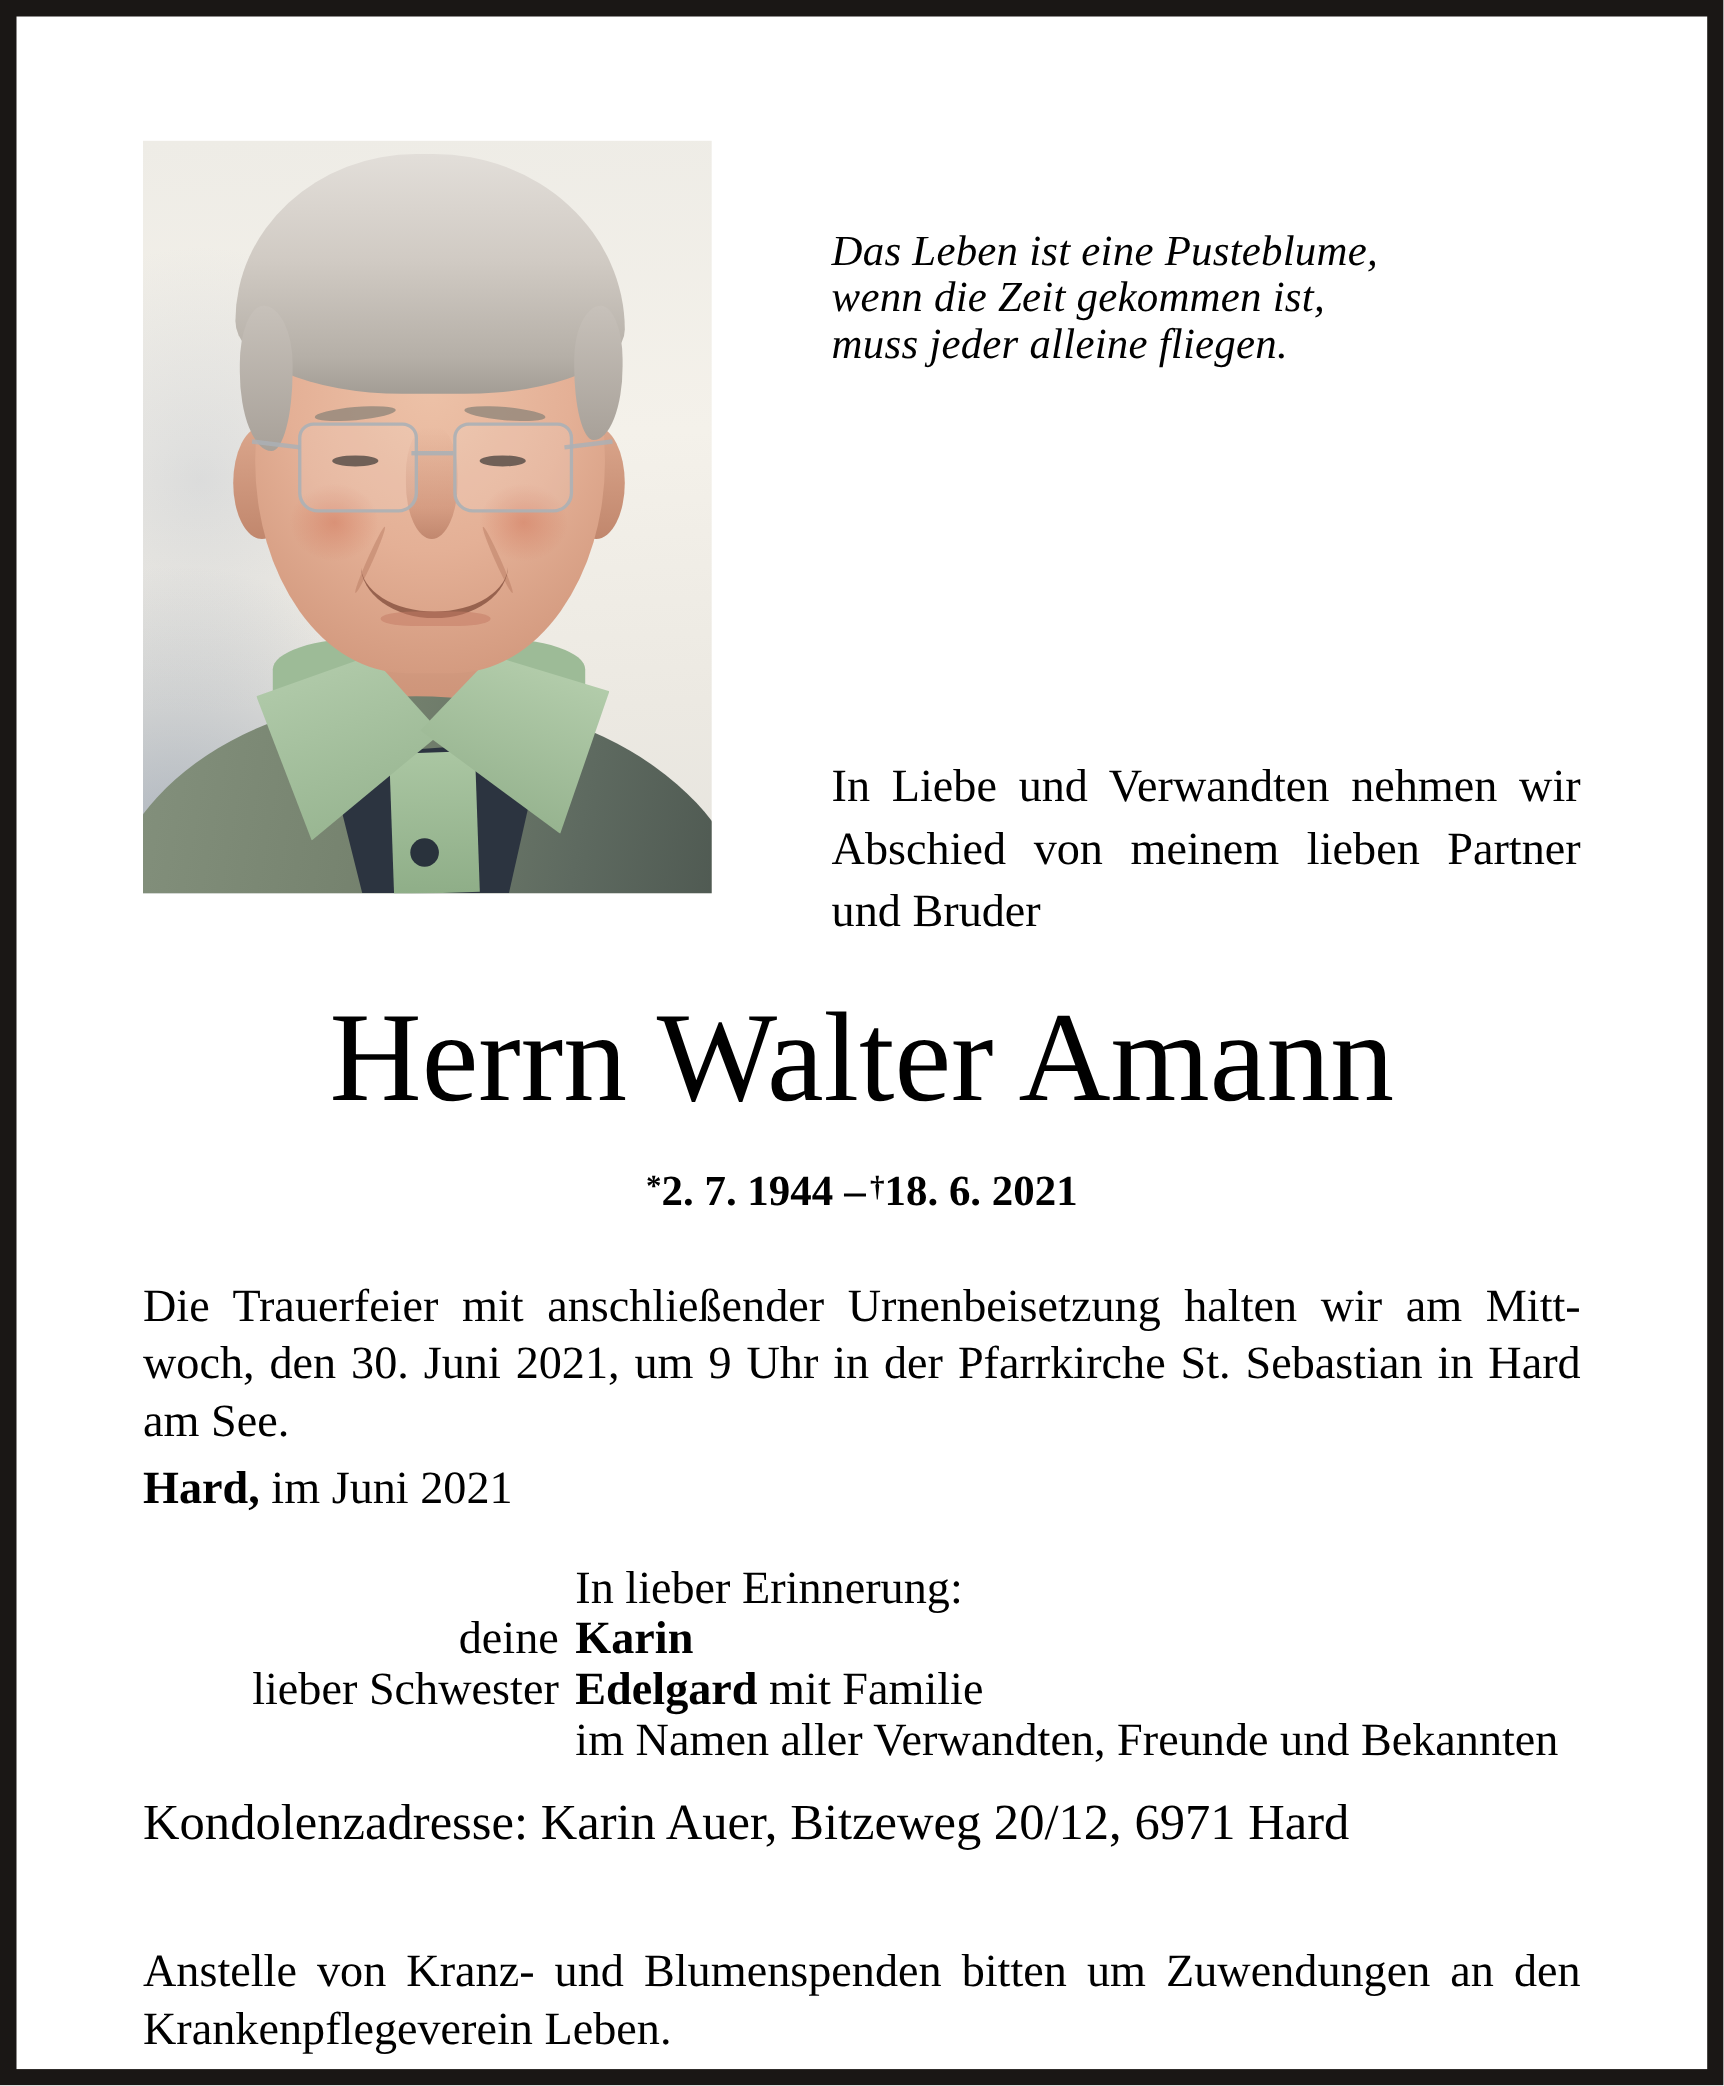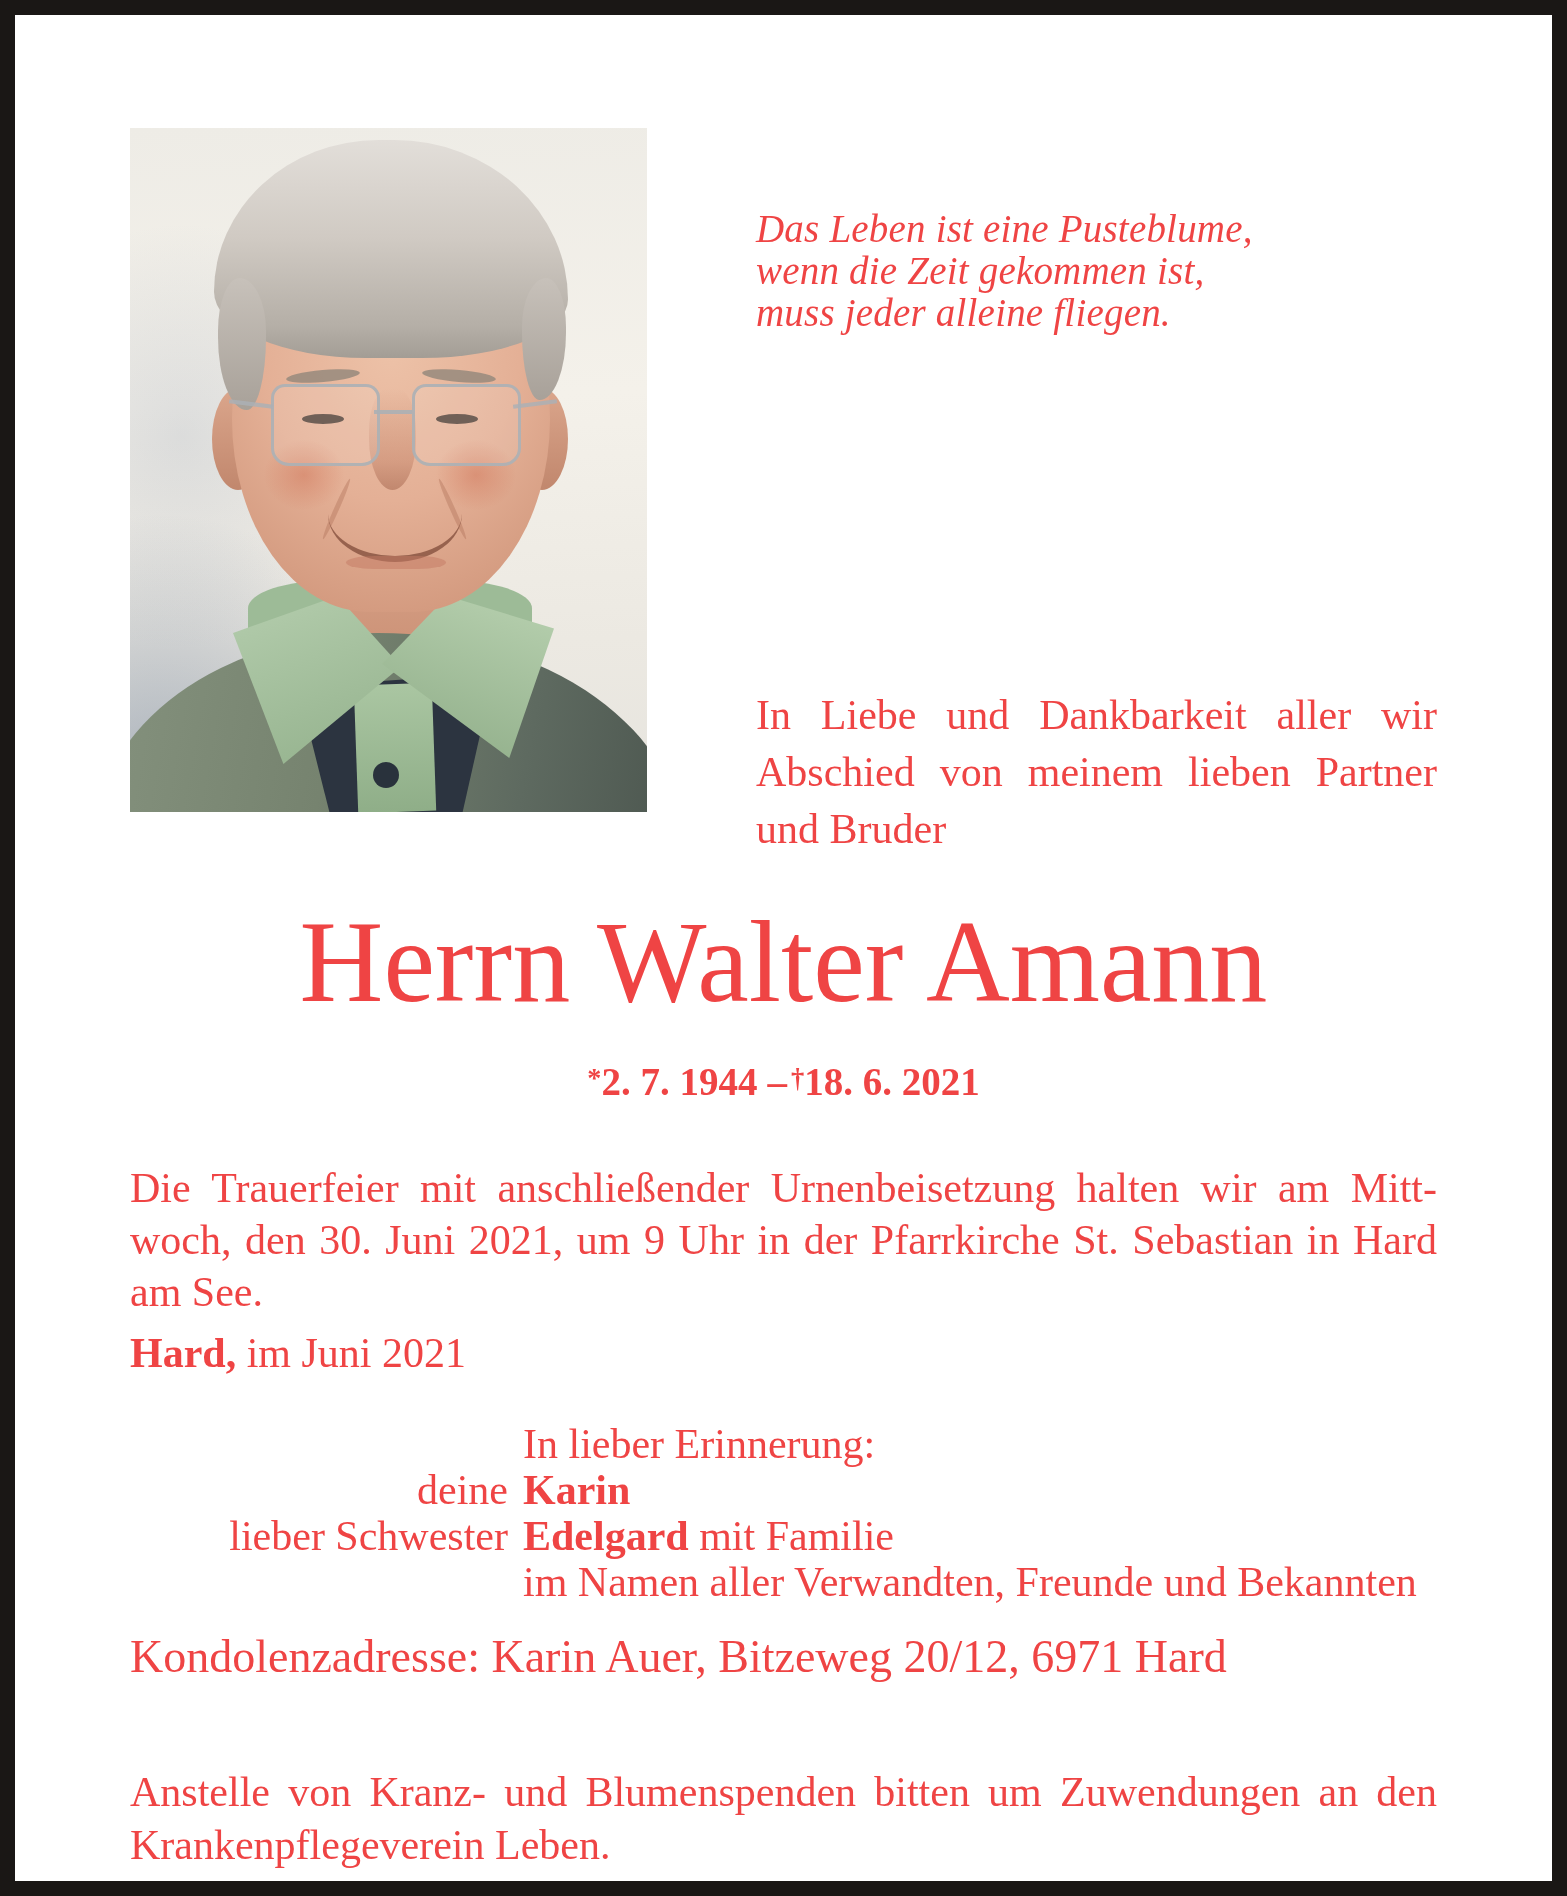--- a/index.html
+++ b/index.html
@@ -1,18 +1,18 @@
 <!DOCTYPE html>
 <html lang="de"><head>
 <meta charset="utf-8">
 <style>
   html,body { margin:0; padding:0; background:#ffffff; }
   .page {
     position:relative; width:1567px; height:1896px; background:#ffffff;
-    font-family:"Liberation Serif","DejaVu Serif",serif; color:#ef4444;
+    font-family:"Liberation Serif","DejaVu Serif",serif; color:#000000;
     overflow:hidden;
   }
   .frame {
     position:absolute; inset:0; border:15px solid #1a1715; z-index:60;
     pointer-events:none;
   }
   .abs { position:absolute; }
 
   
   .photo { left:130px; top:128px; width:517px; height:684px; overflow:hidden;
@@ -116,21 +116,21 @@
     <div class="p-arm-r"></div>
   </div>
 
   <div class="abs quote">
     <div>Das Leben ist eine Pusteblume,</div>
     <div>wenn die Zeit gekommen ist,</div>
     <div>muss jeder alleine fliegen.</div>
   </div>
 
   <div class="abs intro">
-    <div class="just">In Liebe und Dankbarkeit aller wir</div>
+    <div class="just">In Liebe und Verwandten nehmen wir</div>
     <div class="just">Abschied von meinem lieben Partner</div>
     <div>und Bruder</div>
   </div>
 
   <div class="abs name">Herrn Walter Amann</div>
 
   <div class="abs dates">
     <span class="sym-b">*</span><span>2. 7. 1944</span><span class="date-sep">–</span><span class="sym-d">†</span><span>18. 6. 2021</span>
   </div>
 

